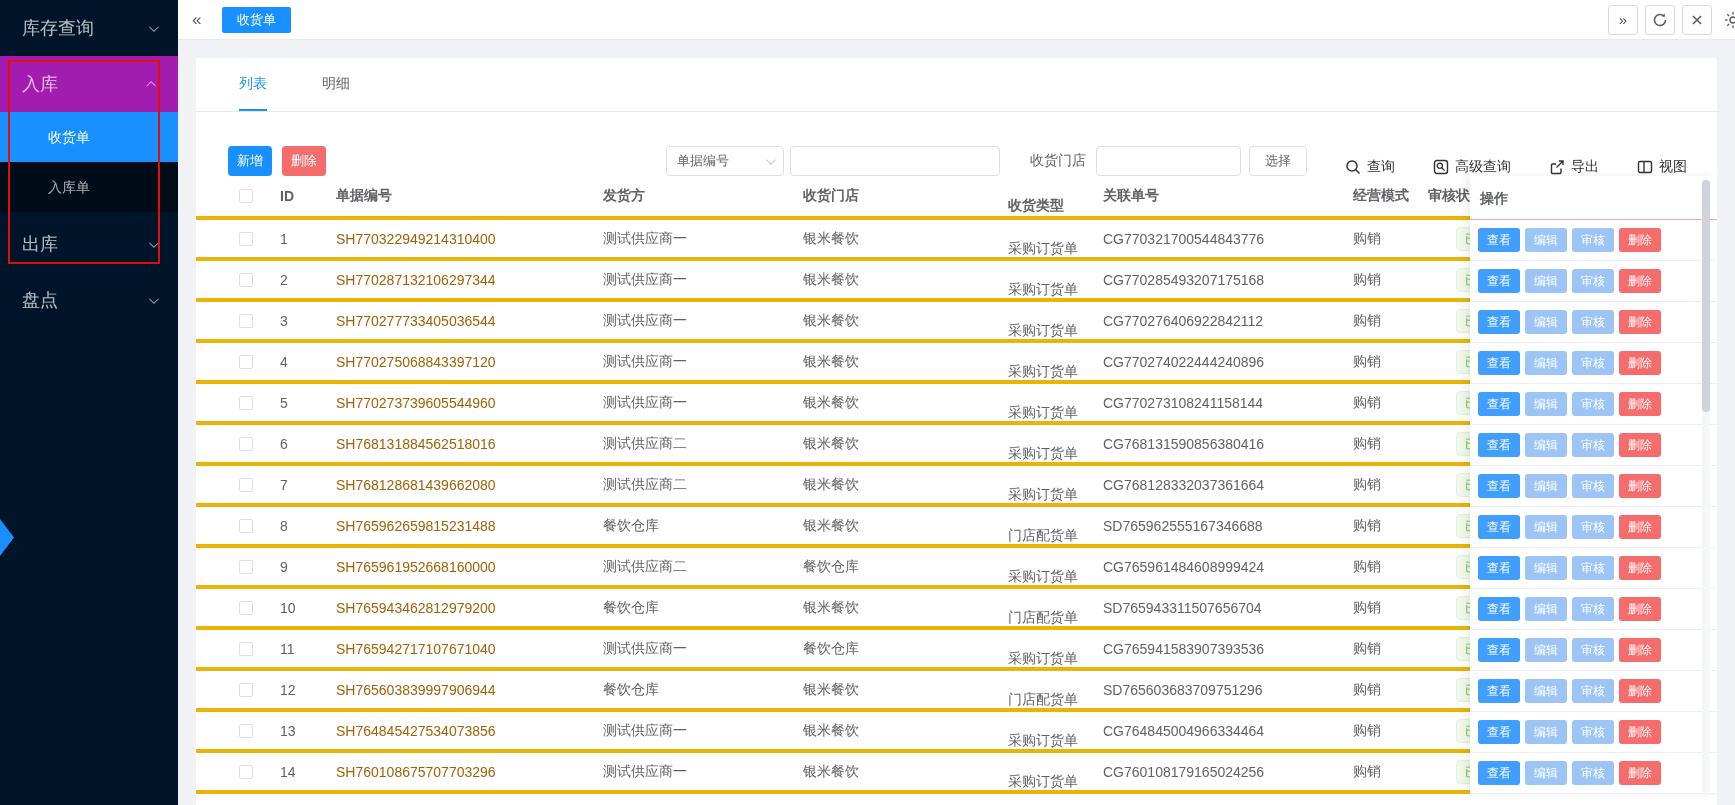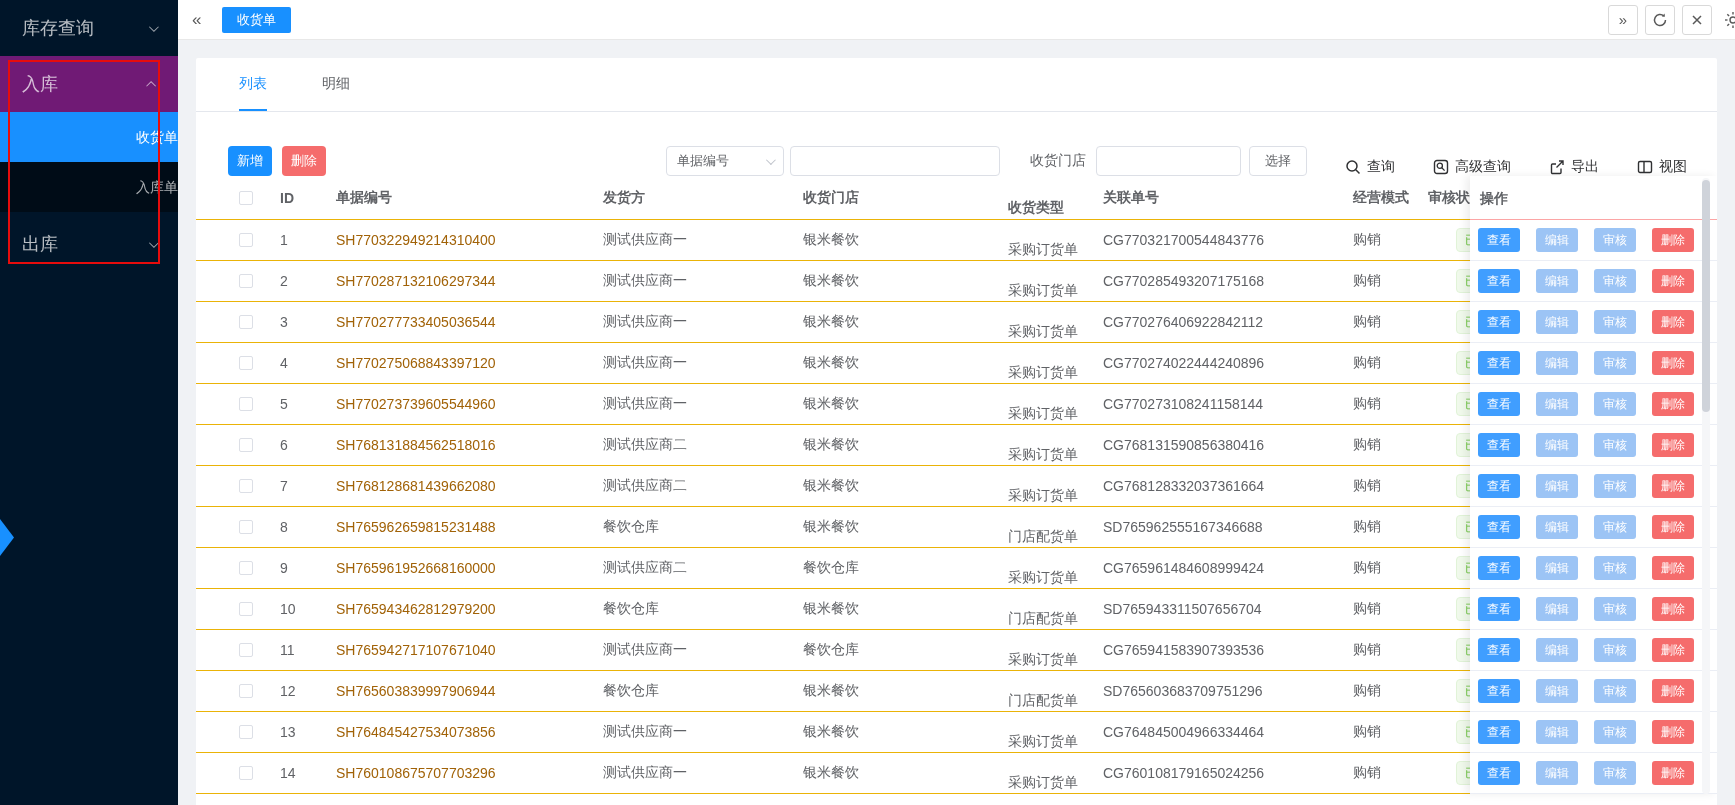--- a/index.html
+++ b/index.html
@@ -2,21 +2,21 @@
 <html><head>
 <meta charset="utf-8">
 <style>
   * { box-sizing: border-box; margin: 0; padding: 0; }
   html,body { width:1735px; height:805px; overflow:hidden; font-family:"Liberation Sans", sans-serif; background:#f0f2f5; }
   body { position:relative; display:flex; }
 
   
   .sidebar { position:relative; width:178px; height:805px; background:#001529; flex:0 0 178px; z-index:5; }
   .menu-item { height:56px; display:flex; align-items:center; justify-content:space-between; padding:0 22px; color:rgba(255,255,255,.72); font-size:18px; cursor:pointer; }
-  .submenu { background:#701a75;text-align:right; }
+  .submenu { background:#a21caf; }
   .submenu-children { background:#000c17; }
   .child-item { height:50px; line-height:50px; padding-left:48px; color:rgba(255,255,255,.68); font-size:14px; cursor:pointer; }
   .child-item.selected { background:#1890ff; color:#fff; }
   .chev { display:inline-block; width:7px; height:7px; border-right:1.6px solid rgba(255,255,255,.6); border-bottom:1.6px solid rgba(255,255,255,.6); }
   .chev.down { transform:rotate(45deg) translateY(-2px); }
   .chev.up { transform:rotate(-135deg) translateY(-2px); }
   .menu-gap { height:4px; }
   .annotation-rect { position:absolute; left:8px; top:60px; width:152px; height:204px; border:2px solid #e60c0c; pointer-events:none; z-index:60; }
   .drawer-handle { position:absolute; left:0; top:519px; width:14px; height:37px; background:#1890ff; clip-path:polygon(0 0, 100% 50%, 0 100%); z-index:61; }
 
@@ -48,40 +48,40 @@
   .text-input { height:30px; border:1px solid #dcdfe6; border-radius:4px; font-size:13px; padding:0 10px; color:#606266; outline:none; font-family:inherit; }
   .input-docno { width:210px; margin-left:6px; }
   .field-label { font-size:14px; color:#606266; margin-left:30px; }
   .input-store { width:145px; margin-left:10px; }
   .btn.plain { background:#fff; border:1px solid #dcdfe6; color:#606266; margin-left:8px; padding:0 15px; }
   .right-group { margin-left:auto; display:flex; align-items:center; gap:38px; }
   .tool-link { display:flex; align-items:center; gap:6px; font-size:14px; color:#303133; cursor:pointer; white-space:nowrap; }
 
   
   .table-wrap { position:relative; }
-  .thead, .tr { display:flex; align-items:center; padding-left:20px; border-bottom:1px solid #eab308; font-size:14px; }
+  .thead, .tr { display:flex; align-items:center; padding-left:20px; border-bottom:4px solid #eab308; font-size:14px; }
   .thead { height:44px; color:#606266; font-weight:700; }
   .tr { height:41px; color:#606266; }
   .c0 { width:60px; display:flex; justify-content:center; }
   .c1 { width:60px; padding-left:4px; }
   .c2 { width:255px; }
   .c3 { width:200px;margin-left:12px; }
   .c4 { width:205px; }
   .c5 { width:95px;margin-top:20px; }
   .c6 { width:250px; }
   .c7 { width:75px; }
   .c8 { width:110px; overflow:hidden; white-space:nowrap; }
   .checkbox { width:14px; height:14px; border:1px solid #dcdfe6; border-radius:2px; background:#fff; display:inline-block; cursor:pointer; }
   .link { color:#a16207; text-decoration:none; cursor:pointer;margin-top:36px; }
   .badge { display:inline-block; margin-left:28px; height:24px; line-height:22px; padding:0 8px; font-size:12px; color:#67c23a; background:#f0f9eb; border:1px solid #e1f3d8; border-radius:4px; white-space:nowrap; }
 
   
   .ops-col { position:absolute; top:0; right:0; bottom:0; width:247px; background:#fff; box-shadow:-4px 0 8px rgba(0,0,0,.07); z-index:2; }
   .ops-head { height:44px; line-height:44px; padding-left:10px; border-bottom:1px solid #fca5a5; font-size:14px; font-weight:700; color:#606266; }
-  .op-row { height:41px; display:flex; align-items:center; gap:16px; padding-left:8px; border-bottom:1px solid #ebeef5; }
+  .op-row { height:41px; display:flex; align-items:center; gap:5px; padding-left:8px; border-bottom:1px solid #ebeef5; }
   .mini { height:24px; border:none; border-radius:3px; color:#fff; font-size:12px; padding:0 9px; cursor:pointer; font-family:inherit; white-space:nowrap; }
   .mini.view { background:#409eff; }
   .mini.edit, .mini.audit { background:#9cc4f5; }
   .mini.del { background:#f56c6c; }
 
   
   .vscroll-track { position:absolute; top:120px; right:7px; width:8px; height:616px; background:#f5f6f8; border-radius:4px; z-index:3; }
   .vscroll-thumb { position:absolute; top:2px; left:0; width:8px; height:232px; background:#cfd3da; border-radius:4px; cursor:pointer; }
 
   
@@ -103,20 +103,24 @@
       <span class="chev up"></span>
     </div>
     <div class="submenu-children">
       <div class="child-item selected">收货单</div>
       <div class="child-item">入库单</div>
     </div>
   </div>
   <div class="menu-gap"></div>
   <div class="menu-item">
     <span>出库</span>
+    <span class="chev down"></span>
+  </div>
+  <div class="menu-item">
+    <span>盘点</span>
     <span class="chev down"></span>
   </div>
   <div class="annotation-rect"></div>
   <div class="drawer-handle"></div>
 </aside>
 
 <div class="main">
 
   <div class="topbar">
     <span class="collapse-glyph">«</span>

